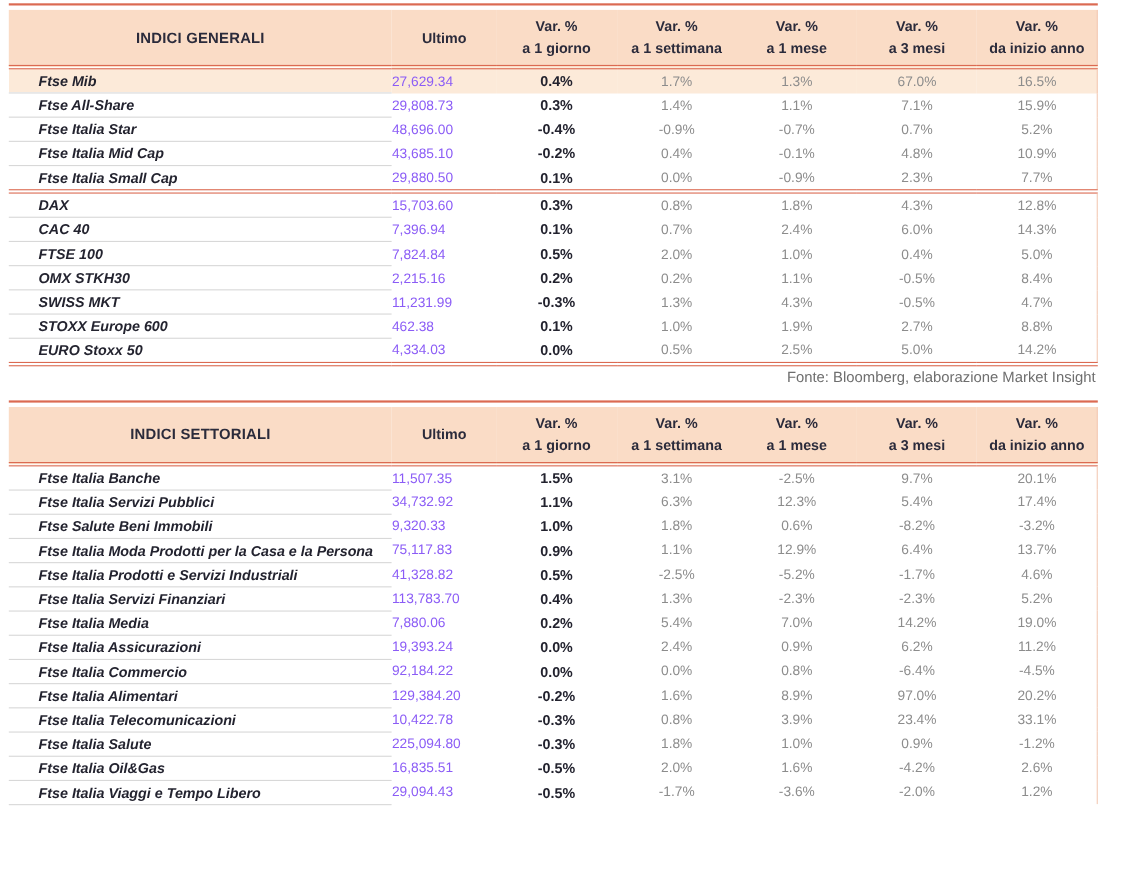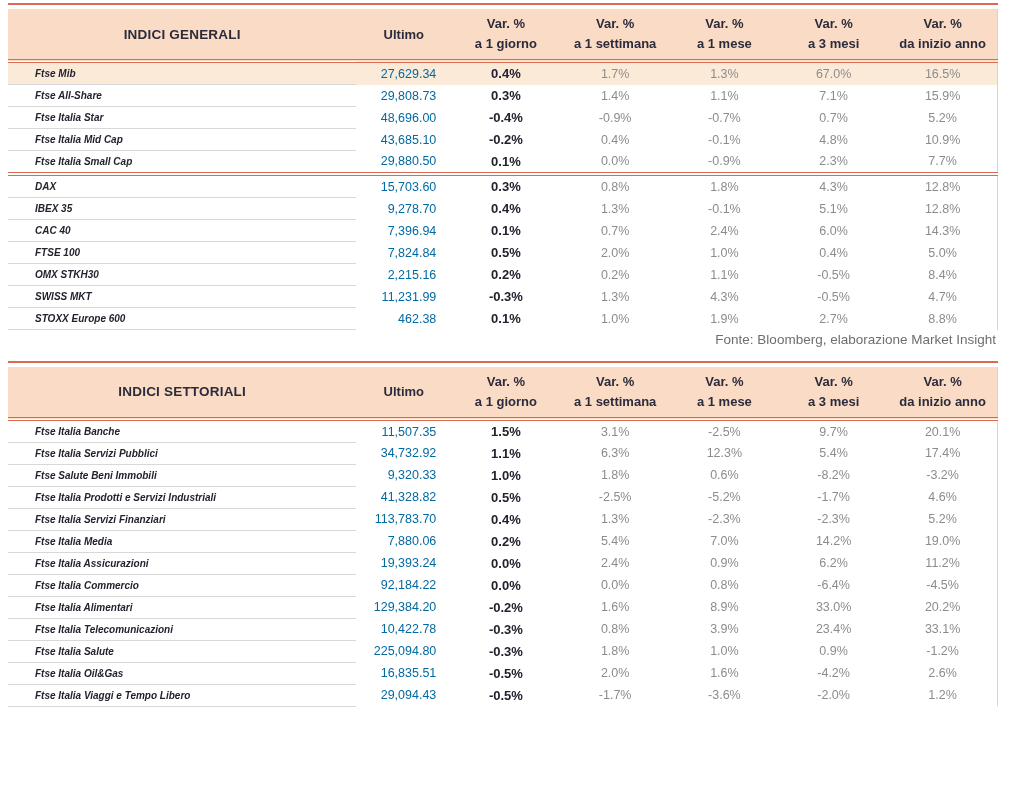--- a/index.html
+++ b/index.html
@@ -46,30 +46,30 @@
   tbody td {
     height: 21px;
     padding: 0;
     font-size: 12.5px;
     vertical-align: middle;
   }
   td.c-name {
     font-weight: bold;
     font-style: italic;
     color: #23232f;
-    font-size: 10px;
+    font-size: 13px;
     padding-left: 27px;
     border-bottom: 1px solid #d8d8d8;
     white-space: nowrap;
     overflow: hidden;
   }
   td.c-ultimo {
-    text-align: right;
+    text-align: left;
     padding-right: 15px;
-    color: #0369a1;
+    color: #8b5cf6;
   }
   td.c-var { text-align: center; color: #8c8c8c; }
   td.c-var.v1 { font-weight: bold; color: #22222e; font-size: 13px; }
   tr.hl td { background: #fcead9; }
   tr.group-end td, tr.table-end td {
     border-bottom: 4px double #db6a52 !important;
   }
   .fonte {
     text-align: right;
     color: #6e6e6e;
@@ -169,29 +169,20 @@
           <tr>
             <td class="c-name">DAX</td>
             <td class="c-ultimo">15,703.60</td>
             <td class="c-var v1">0.3%</td>
             <td class="c-var">0.8%</td>
             <td class="c-var">1.8%</td>
             <td class="c-var">4.3%</td>
             <td class="c-var">12.8%</td>
           </tr>
           <tr>
-            <td class="c-name">IBEX 35</td>
-            <td class="c-ultimo">9,278.70</td>
-            <td class="c-var v1">0.4%</td>
-            <td class="c-var">1.3%</td>
-            <td class="c-var">-0.1%</td>
-            <td class="c-var">5.1%</td>
-            <td class="c-var">12.8%</td>
-          </tr>
-          <tr>
             <td class="c-name">CAC 40</td>
             <td class="c-ultimo">7,396.94</td>
             <td class="c-var v1">0.1%</td>
             <td class="c-var">0.7%</td>
             <td class="c-var">2.4%</td>
             <td class="c-var">6.0%</td>
             <td class="c-var">14.3%</td>
           </tr>
           <tr>
             <td class="c-name">FTSE 100</td>
@@ -222,20 +213,29 @@
           </tr>
           <tr>
             <td class="c-name">STOXX Europe 600</td>
             <td class="c-ultimo">462.38</td>
             <td class="c-var v1">0.1%</td>
             <td class="c-var">1.0%</td>
             <td class="c-var">1.9%</td>
             <td class="c-var">2.7%</td>
             <td class="c-var">8.8%</td>
           </tr>
+          <tr class="table-end">
+            <td class="c-name">EURO Stoxx 50</td>
+            <td class="c-ultimo">4,334.03</td>
+            <td class="c-var v1">0.0%</td>
+            <td class="c-var">0.5%</td>
+            <td class="c-var">2.5%</td>
+            <td class="c-var">5.0%</td>
+            <td class="c-var">14.2%</td>
+          </tr>
         </tbody>
     </table>
     <div class="fonte">Fonte: Bloomberg, elaborazione Market Insight</div>
   </div>
 
   <div class="mi-table">
     <table>
       <colgroup>
         <col class="c-name-col">
           <col class="c-ultimo-col">
@@ -293,20 +293,29 @@
           <tr>
             <td class="c-name">Ftse Salute Beni Immobili</td>
             <td class="c-ultimo">9,320.33</td>
             <td class="c-var v1">1.0%</td>
             <td class="c-var">1.8%</td>
             <td class="c-var">0.6%</td>
             <td class="c-var">-8.2%</td>
             <td class="c-var">-3.2%</td>
           </tr>
           <tr>
+            <td class="c-name">Ftse Italia Moda Prodotti per la Casa e la Persona</td>
+            <td class="c-ultimo">75,117.83</td>
+            <td class="c-var v1">0.9%</td>
+            <td class="c-var">1.1%</td>
+            <td class="c-var">12.9%</td>
+            <td class="c-var">6.4%</td>
+            <td class="c-var">13.7%</td>
+          </tr>
+          <tr>
             <td class="c-name">Ftse Italia Prodotti e Servizi Industriali</td>
             <td class="c-ultimo">41,328.82</td>
             <td class="c-var v1">0.5%</td>
             <td class="c-var">-2.5%</td>
             <td class="c-var">-5.2%</td>
             <td class="c-var">-1.7%</td>
             <td class="c-var">4.6%</td>
           </tr>
           <tr>
             <td class="c-name">Ftse Italia Servizi Finanziari</td>
@@ -343,21 +352,21 @@
             <td class="c-var">0.8%</td>
             <td class="c-var">-6.4%</td>
             <td class="c-var">-4.5%</td>
           </tr>
           <tr>
             <td class="c-name">Ftse Italia Alimentari</td>
             <td class="c-ultimo">129,384.20</td>
             <td class="c-var v1">-0.2%</td>
             <td class="c-var">1.6%</td>
             <td class="c-var">8.9%</td>
-            <td class="c-var">33.0%</td>
+            <td class="c-var">97.0%</td>
             <td class="c-var">20.2%</td>
           </tr>
           <tr>
             <td class="c-name">Ftse Italia Telecomunicazioni</td>
             <td class="c-ultimo">10,422.78</td>
             <td class="c-var v1">-0.3%</td>
             <td class="c-var">0.8%</td>
             <td class="c-var">3.9%</td>
             <td class="c-var">23.4%</td>
             <td class="c-var">33.1%</td>

